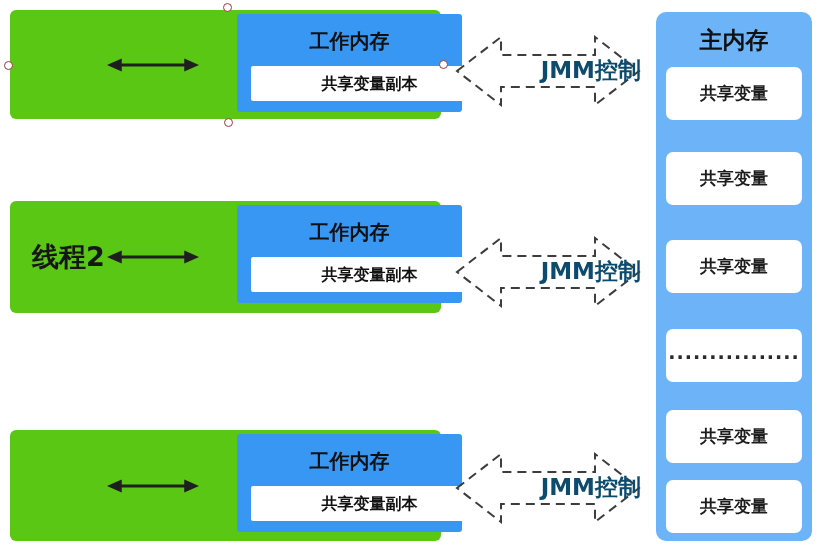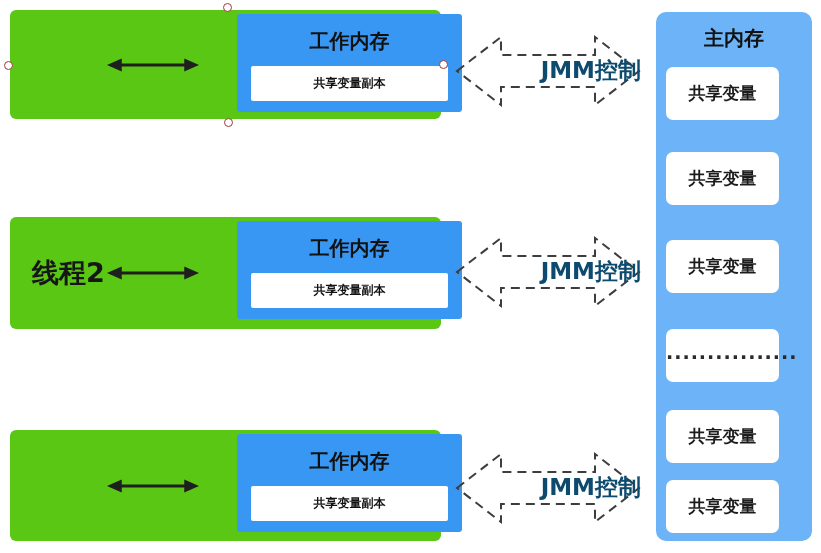--- a/index.html
+++ b/index.html
@@ -22,39 +22,39 @@
   .wm-box{
     position:absolute;left:193px;top:4px;width:225px;height:98px;
     background:#3897f2;border-radius:3px;margin-left:34px;
   }
   .wm-title{
     padding-top:14px;text-align:center;font-size:20px;font-weight:bold;color:#111;
   }
   .copy-box{
     position:absolute;left:14px;top:52px;width:197px;height:35px;
     background:#ffffff;border-radius:2px;text-align:center;line-height:35px;
-    font-size:12px;font-weight:bold;color:#111;
+    font-size:16px;font-weight:bold;color:#111;padding-left:20px;
   }
   
   .jmm-arrow{position:absolute;left:455px;width:186px;height:80px;}
   .jmm-arrow svg{position:absolute;left:0;top:0;width:186px;height:80px;}
   .jmm-label{
     position:absolute;left:0;top:50%;transform:translateY(-52%);width:100%;
     text-align:right;font-size:23px;font-weight:bold;color:#0c4a6e;white-space:nowrap;
   }
   
   .main-memory{
     position:absolute;left:656px;top:12px;width:156px;height:529px;
     background:#6cb3f7;border-radius:10px;
   }
   .mm-title{
-    padding-top:13px;text-align:center;font-size:20px;font-weight:bold;color:#111;
+    padding-top:13px;text-align:center;font-size:23px;font-weight:bold;color:#111;
   }
   .mm-cell{
-    position:absolute;left:10px;width:113px;height:53px;background:#ffffff;
+    position:absolute;left:10px;width:136px;height:53px;background:#ffffff;
     border-radius:7px;text-align:center;line-height:53px;
     font-size:17px;font-weight:bold;color:#1c1c1c;
   }
   .mm-cell.dots{line-height:47px;font-size:19px;font-weight:700;letter-spacing:1px;color:#2a2a2a;}
   
   .handle{
     position:absolute;width:9px;height:9px;border-radius:50%;
     background:#ffffff;border:1.5px solid #9b3939;box-sizing:border-box;
   }
 </style>
@@ -70,21 +70,21 @@
       <polygon points="100,10 84,3 84,17" fill="#1f1f1f"></polygon>
     </svg>
     <div class="wm-box">
       <div class="wm-title">工作内存</div>
       <div class="copy-box">
         <span>共享变量副本</span>
       </div>
     </div>
   </div>
 
-  <div class="thread-row" style="top:217px;height:112px">
+  <div class="thread-row" style="top:201px;height:112px">
     <span class="thread-label">线程2</span>
     <svg class="black-arrow" viewBox="0 0 100 20">
       <path d="M10 10 H90" stroke="#1f1f1f" stroke-width="3"></path>
       <polygon points="0,10 16,3 16,17" fill="#1f1f1f"></polygon>
       <polygon points="100,10 84,3 84,17" fill="#1f1f1f"></polygon>
     </svg>
     <div class="wm-box">
       <div class="wm-title">工作内存</div>
       <div class="copy-box">
         <span>共享变量副本</span>

